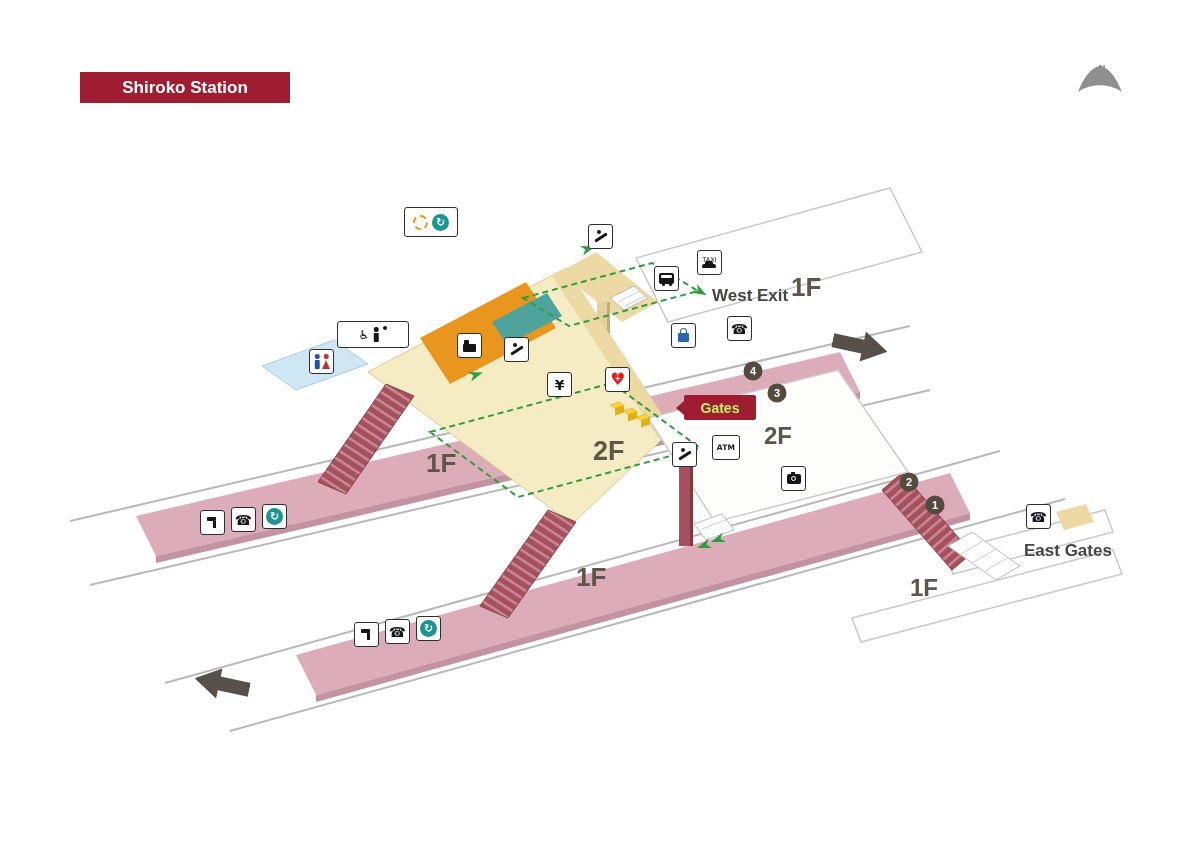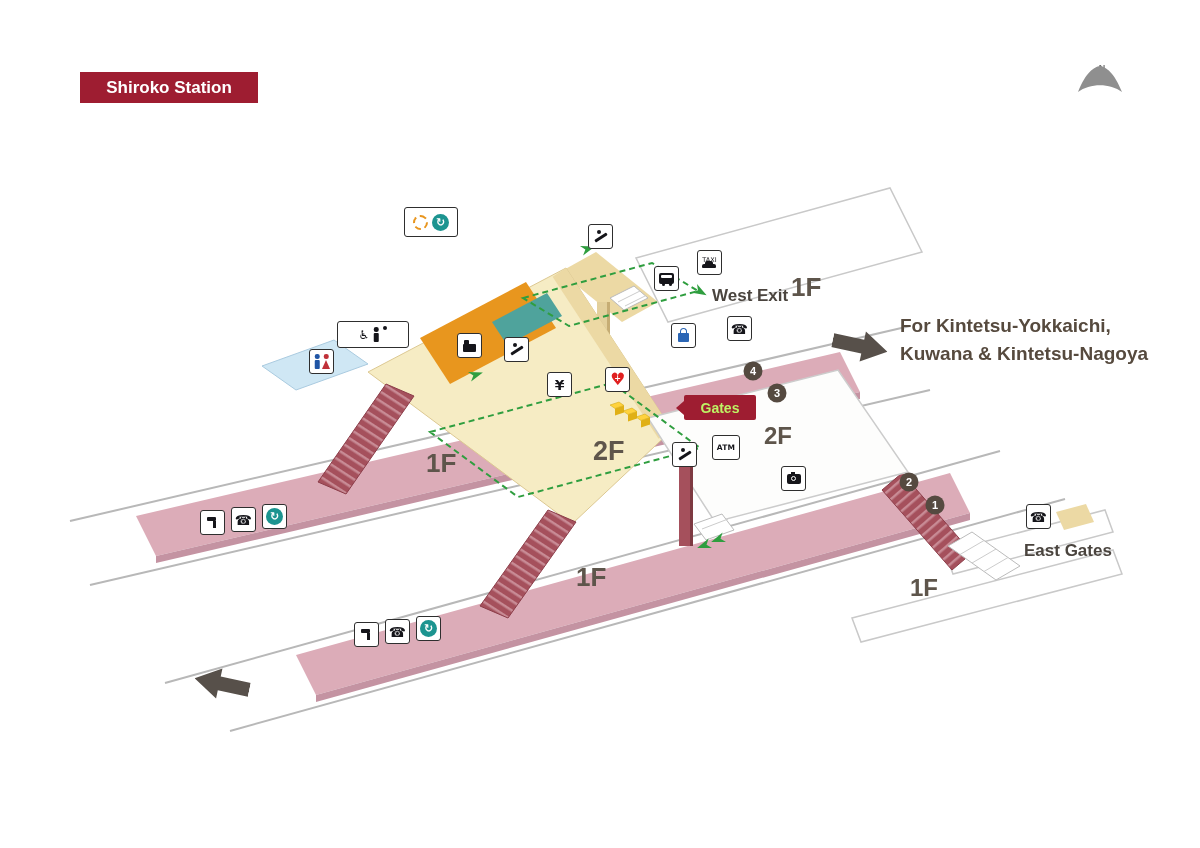--- a/index.html
+++ b/index.html
@@ -5,21 +5,21 @@
   html,body{margin:0;padding:0;background:#fff;}
   .stage{position:relative;width:1200px;height:848px;background:#ffffff;overflow:hidden;
          font-family:"Liberation Sans","DejaVu Sans",sans-serif;}
   .stage svg{position:absolute;left:0;top:0;z-index:1;}
 
   
   .lbl{position:absolute;z-index:5;font-weight:bold;color:#5e554b;white-space:nowrap;}
   .lbl.exit{color:#4a443e;font-size:17px;}
   .dir-text{position:absolute;z-index:5;font-weight:bold;font-size:19px;color:#564a3e;line-height:28px;white-space:nowrap;}
 
-  .title-badge{position:absolute;left:80px;top:72px;z-index:6;width:178px;height:31px;border-radius:0;
+  .title-badge{position:absolute;left:80px;top:72px;z-index:6;width:210px;height:31px;border-radius:0;
     background:#9e1d31;color:#fff;font-weight:bold;font-size:17px;display:flex;align-items:center;justify-content:center;}
   .gates-badge{position:absolute;left:684px;top:395px;z-index:6;width:72px;height:25px;background:#9e1d31;
     color:#bef264;font-weight:bold;font-size:14px;display:flex;align-items:center;justify-content:center;border-radius:2px;}
   .gates-badge::before{content:"";position:absolute;left:-8px;top:50%;transform:translateY(-50%);
     border-top:7px solid transparent;border-bottom:7px solid transparent;border-right:8px solid #9e1d31;}
 
   .big-arrow{position:absolute;z-index:5;width:56px;height:32px;background:#57504a;
     clip-path:polygon(0 28%,55% 28%,55% 2%,100% 50%,55% 98%,55% 72%,0 72%);}
 
   .compass{position:absolute;left:1074px;top:64px;z-index:6;width:56px;height:44px;text-align:center;}
@@ -185,24 +185,20 @@
     <span>Shiroko Station</span>
   </div>
   <div class="compass">
     <div class="n">N</div>
     <svg width="52" height="30" viewBox="0 0 52 30">
       <path d="M4 28 C 12 8, 20 3, 26 2 C 32 3, 40 8, 48 28 C 36 19, 16 19, 4 28 Z" fill="#8f8f8f"></path>
     </svg>
   </div>
 
   <div class="big-arrow" style="left:832px;top:330px;transform:rotate(12deg);"></div>
-  <div class="dir-text" style="left:900px;top:312px;">
-    <div>For Kintetsu-Yokkaichi,</div>
-    <div>Kuwana &amp; Kintetsu-Nagoya</div>
-  </div>
   <div class="big-arrow" style="left:194px;top:668px;transform:rotate(192deg);"></div>
 
   <div class="lbl" style="left:426px;top:448px;font-size:26px;">1F</div>
   <div class="lbl" style="left:593px;top:436px;font-size:27px;">2F</div>
   <div class="lbl" style="left:764px;top:422px;font-size:24px;">2F</div>
   <div class="lbl" style="left:576px;top:562px;font-size:26px;">1F</div>
   <div class="lbl" style="left:791px;top:272px;font-size:26px;">1F</div>
   <div class="lbl" style="left:910px;top:574px;font-size:24px;">1F</div>
   <div class="lbl exit" style="left:712px;top:286px;">West Exit</div>
   <div class="lbl exit" style="left:1024px;top:541px;">East Gates</div>

